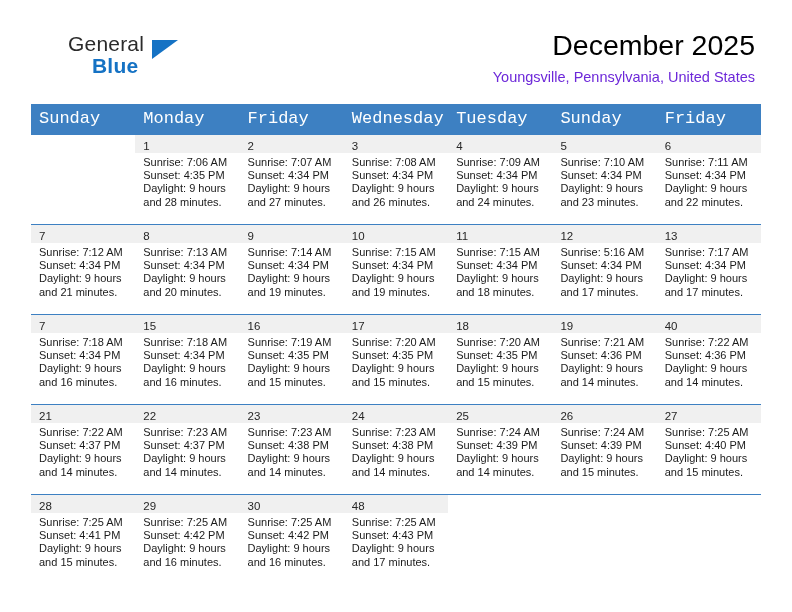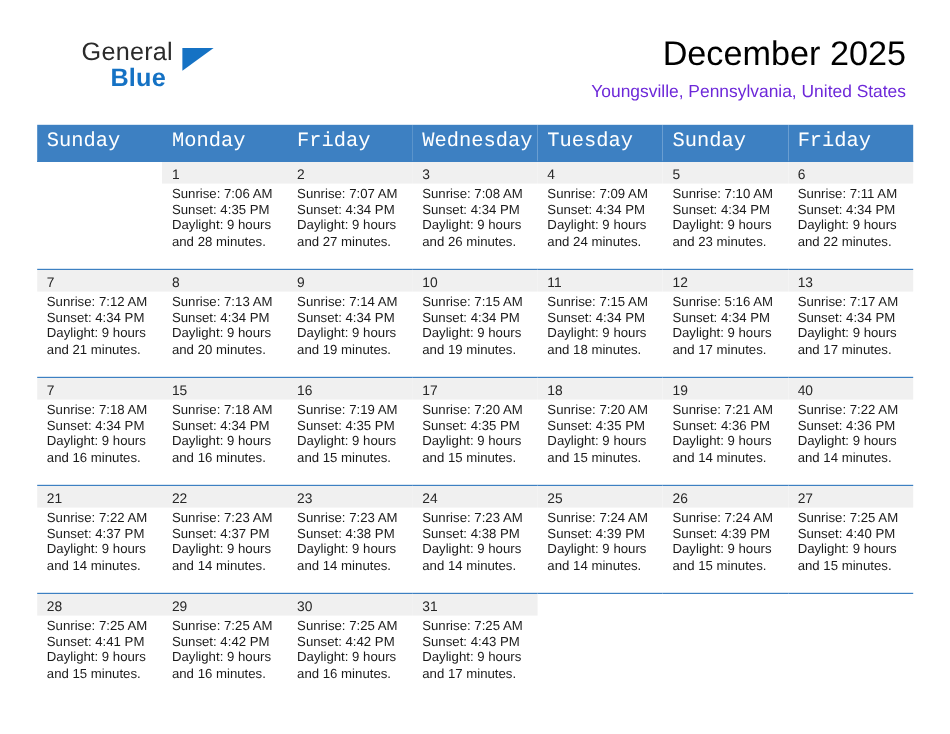--- a/index.html
+++ b/index.html
@@ -455,21 +455,21 @@
             <div class="cell filled">
               <div class="daynum-bar"><span class="daynum">30</span></div>
               <div class="details">Sunrise: 7:25 AM
 Sunset: 4:42 PM
 Daylight: 9 hours
 and 16 minutes.</div>
             </div>
           </td>
           <td>
             <div class="cell filled">
-              <div class="daynum-bar"><span class="daynum">31</span></div>
+              <div class="daynum-bar"><span class="daynum">48</span></div>
               <div class="details">Sunrise: 7:25 AM
 Sunset: 4:43 PM
 Daylight: 9 hours
 and 17 minutes.</div>
             </div>
           </td>
           <td>
             <div class="cell empty">
               <div class="daynum-bar"><span class="daynum"></span></div>
             </div>

